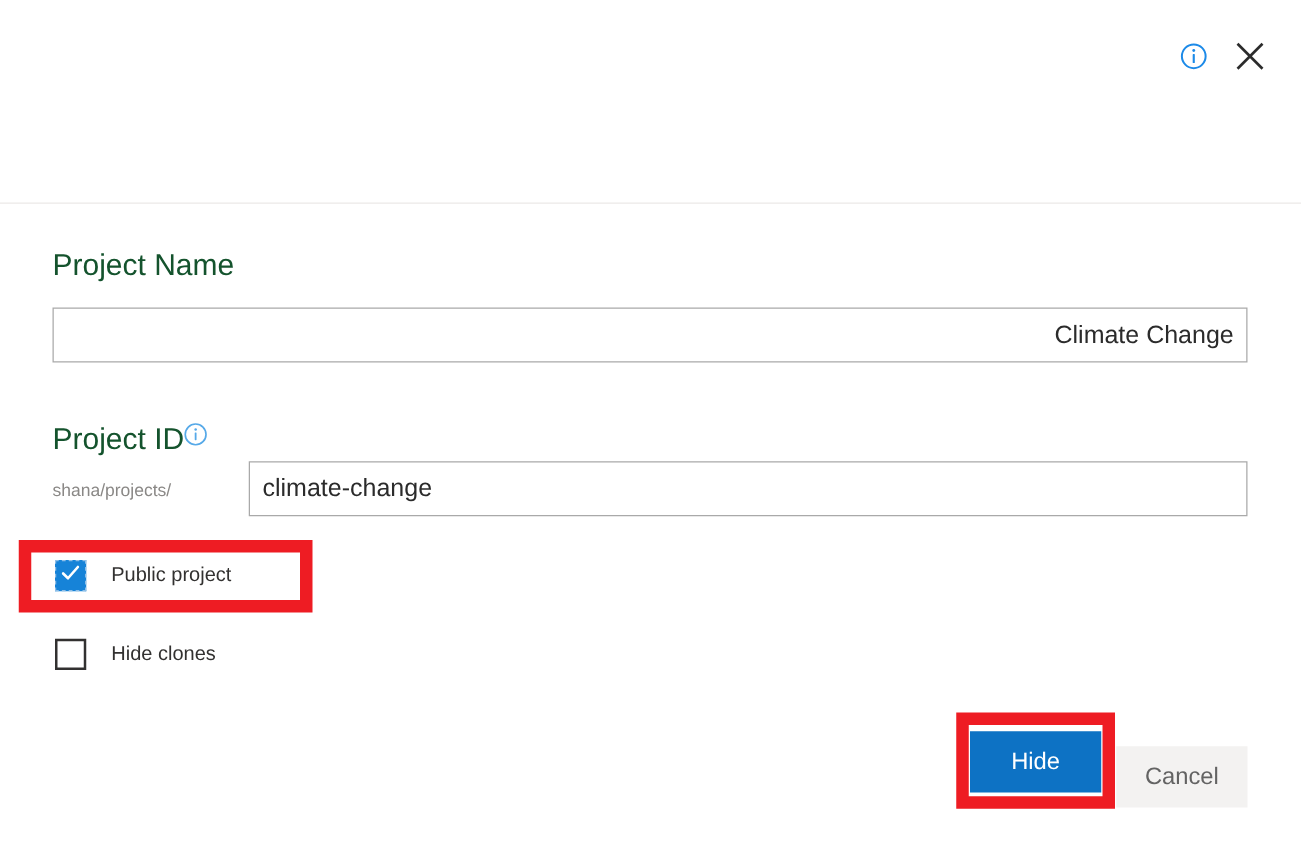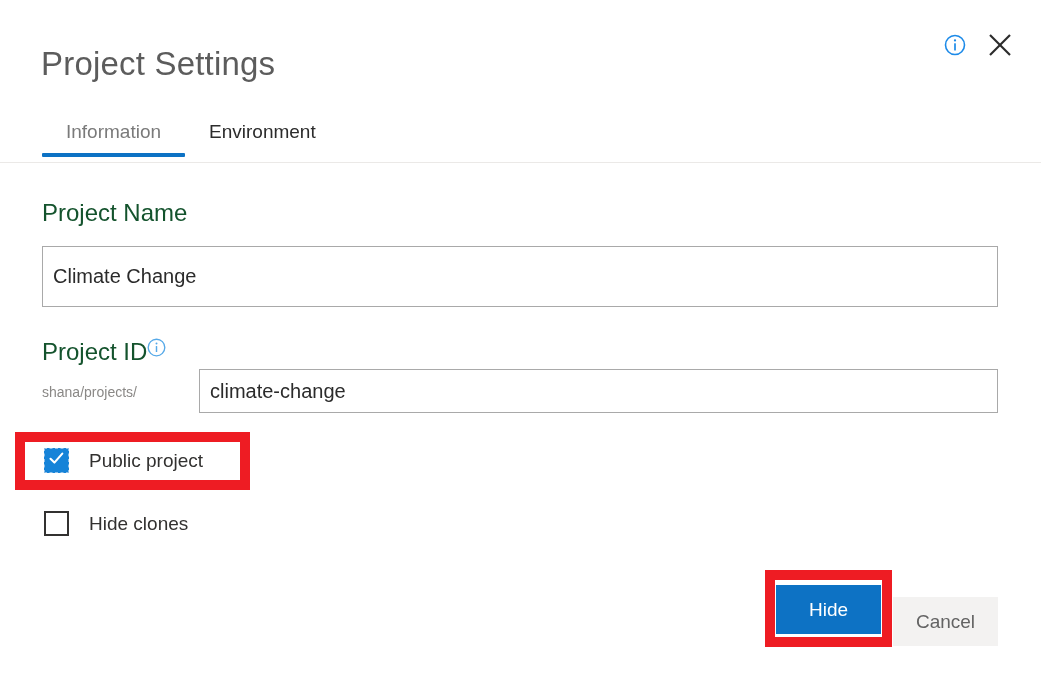--- a/index.html
+++ b/index.html
@@ -164,21 +164,21 @@
     border: 1px dashed #8fbfe8;
   }
   .checkbox-box.checked .tick {
     position: absolute;
     left: 4px;
     top: 2px;
     width: 15px;
     height: 15px;
   }
   .checkbox-label {
-    font-size: 19px;
+    font-size: 16px;
     color: #323130;
     margin-left: 20px;
     white-space: nowrap;
   }
 
   
   .btn {
     position: absolute;
     box-sizing: border-box;
     border: none;
@@ -203,56 +203,46 @@
     border: 10px solid #ee1c23;
     box-sizing: border-box;
     pointer-events: none;
     background: transparent;
   }
 </style>
 </head>
 <body>
 
 <div class="dialog-header">
-  <div class="page-title">Project Settings</div>
 
   <div class="header-actions">
     <span title="info">
       <svg class="info-icon-header" viewBox="0 0 22 22" xmlns="http://www.w3.org/2000/svg">
         <circle cx="11" cy="11" r="9.5" fill="none" stroke="#1c8ae8" stroke-width="1.6"></circle>
         <circle cx="11" cy="6.4" r="1.15" fill="#1c8ae8"></circle>
         <rect x="10.15" y="9.2" width="1.7" height="7.2" rx="0.5" fill="#1c8ae8"></rect>
       </svg>
     </span>
     <span title="close">
       <svg class="close-icon" viewBox="0 0 26 26" xmlns="http://www.w3.org/2000/svg">
         <line x1="3" y1="3" x2="23" y2="23" stroke="#2b2b2b" stroke-width="2.1"></line>
         <line x1="23" y1="3" x2="3" y2="23" stroke="#2b2b2b" stroke-width="2.1"></line>
       </svg>
     </span>
   </div>
 </div>
 
 <div class="tab-bar">
-  <div class="tab-strip">
-    <div class="tab active">
-      <span>Information</span>
-      <span class="tab-underline"></span>
-    </div>
-    <div class="tab inactive">
-      <span>Environment</span>
-    </div>
-  </div>
   <div class="tab-divider"></div>
 </div>
 
 <div class="form-area">
 
   <div class="field-label" style="left:42px; top:39px;">Project Name</div>
-  <input class="text-input" type="text" style="left: 42px; top: 83px; width: 956px; height: 61px;" value="Climate Change">
+  <input class="text-input" type="text" style="left: 42px; top: 83px; width: 956px; height: 44px; text-align: right;" value="Climate Change">
 
   <div class="field-label" style="left:42px; top:178px;">Project ID</div>
   <span class="info-icon-inline" style="left:147px; top:175px;" title="info">
     <svg viewBox="0 0 19 19" width="19" height="19" xmlns="http://www.w3.org/2000/svg">
       <circle cx="9.5" cy="9.5" r="8.3" fill="none" stroke="#56a9e8" stroke-width="1.35"></circle>
       <circle cx="9.5" cy="5.6" r="1" fill="#56a9e8"></circle>
       <rect x="8.78" y="7.9" width="1.45" height="6.2" rx="0.45" fill="#56a9e8"></rect>
     </svg>
   </span>
 

